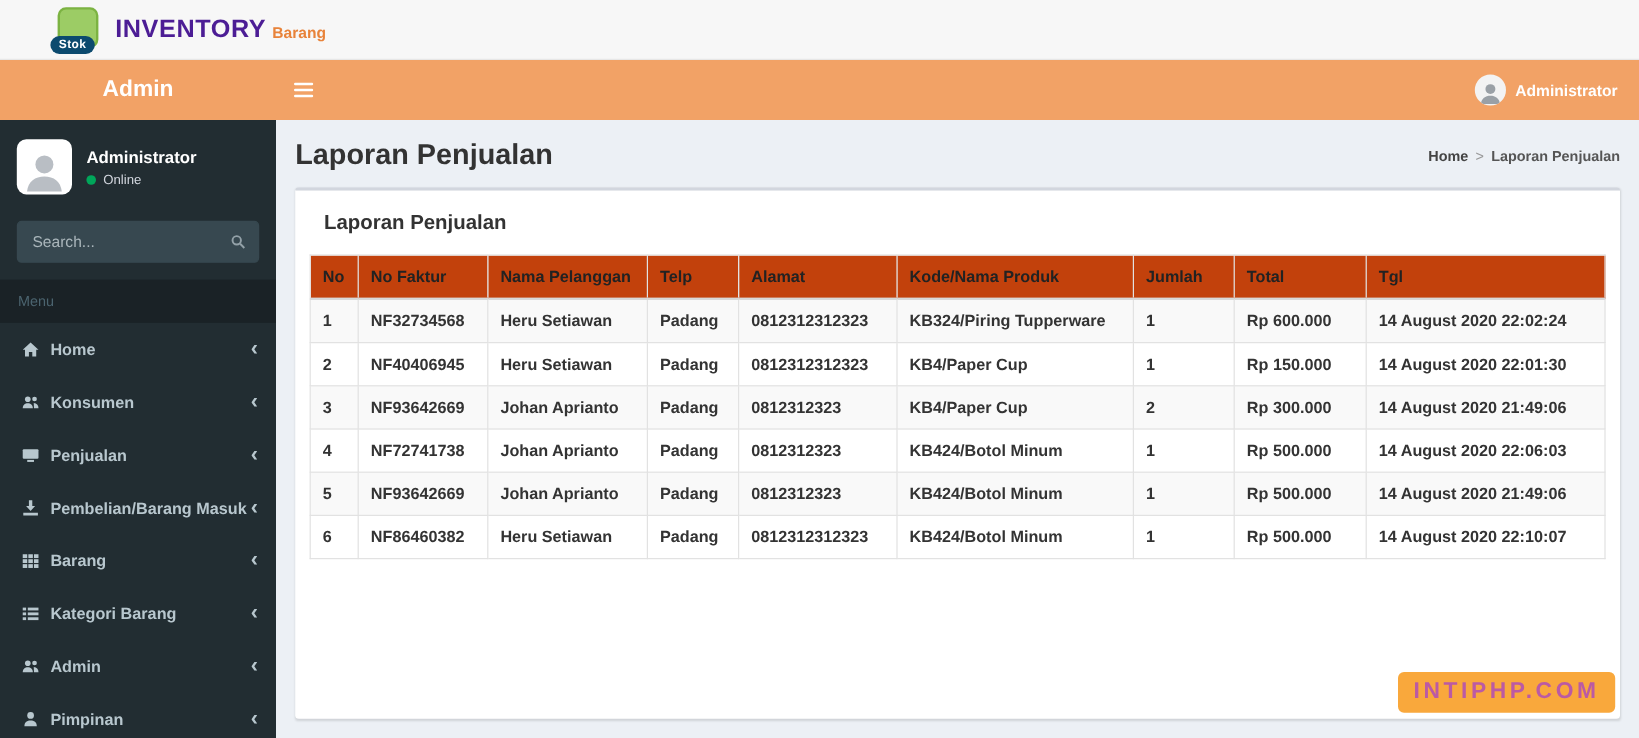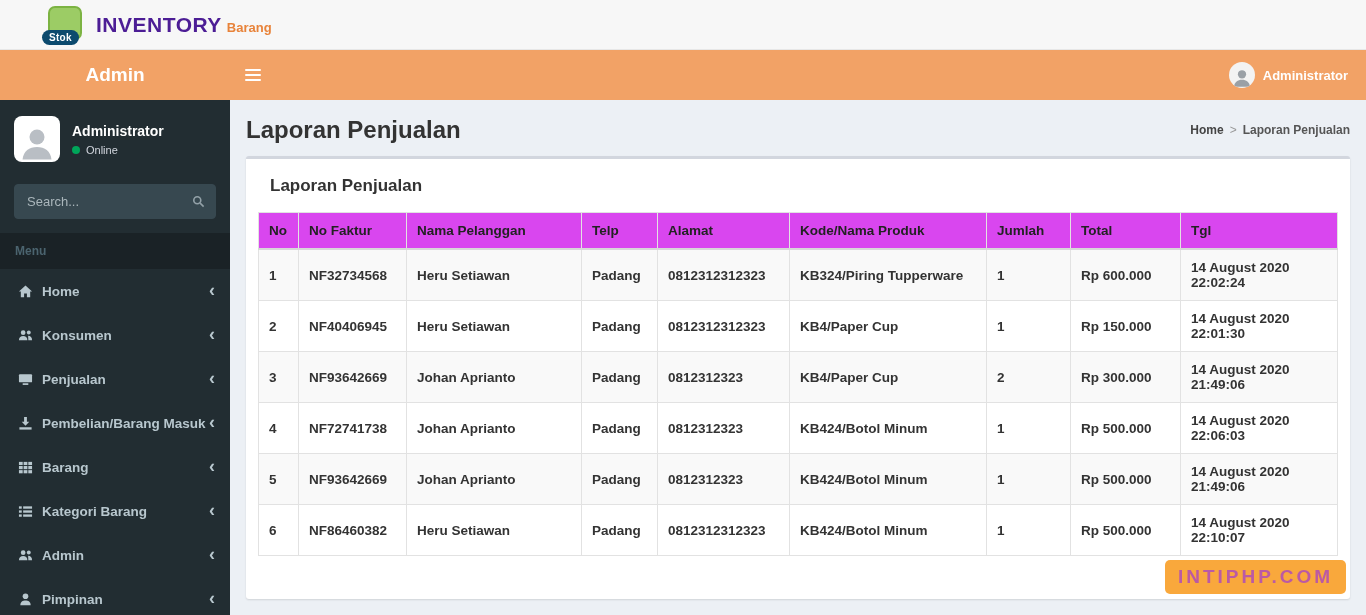--- a/index.html
+++ b/index.html
@@ -34,21 +34,21 @@
   .sidebar-avatar{width:46px;height:46px;background:#fff;border-radius:8px;overflow:hidden;display:flex;align-items:flex-end;justify-content:center;flex:none}
   .user-panel .name{color:#fff;font-size:14px;font-weight:700;margin-bottom:5px}
   .status{display:flex;align-items:center;gap:6px;font-size:11px;color:#d2d6de}
   .status-dot{width:8px;height:8px;border-radius:50%;background:#00a65a;display:inline-block}
 
   .sidebar-search{margin:6px 14px 14px;position:relative}
   .sidebar-search input{width:100%;height:35px;background:#374850;border:1px solid #374850;border-radius:4px;color:#e6e6e6;font-size:13px;padding:0 57px 0 12px;outline:none;font-family:"Liberation Sans",sans-serif}
   .sidebar-search input::placeholder{color:#aab6bb}
   .sidebar-search .search-btn{position:absolute;right:2px;top:2px;width:32px;height:31px;display:flex;align-items:center;justify-content:center;color:#93a1a8;cursor:pointer;background:transparent;border:none}
 
-  .menu-header{background:#1a2226;color:#4b646f;font-size:12px;padding:11px 15px;font-weight:700}
+  .menu-header{background:#1a2226;color:#4b646f;font-size:12px;padding:11px 15px;font-weight:400}
   .sidebar-menu{list-style:none}
   .sidebar-menu li{display:flex;align-items:center;height:44px;padding:0 15px;font-size:13.5px;font-weight:700;color:#b8c7ce;cursor:pointer;border-left:3px solid transparent}
   .menu-icon{width:24px;display:flex;align-items:center;flex:none}
   .chevron{margin-left:auto;font-size:18px;line-height:1;color:#b8c7ce;padding-bottom:2px}
 
   
   .content-header{display:flex;align-items:center;justify-content:space-between;padding:16px 16px 12px}
   .content-header h1{font-size:24px;font-weight:600;color:#333}
   .breadcrumb{font-size:12px;display:flex;align-items:center;gap:6px}
   .breadcrumb .crumb-home{color:#444;font-weight:700;cursor:pointer}
@@ -60,27 +60,27 @@
 
   .filter-row{display:flex;align-items:center;padding:6px 24px 14px;gap:32px}
   .input-group{display:flex;width:513px}
   .input-group input{flex:1;height:36px;border:1px solid #d2d6de;border-radius:0;padding:0 12px;font-size:14px;color:#555;outline:none;font-family:"Liberation Sans",sans-serif}
   .input-group input::placeholder{color:#999}
   .input-addon{width:40px;height:36px;background:#eee;border:1px solid #d2d6de;border-left:none;display:flex;align-items:center;justify-content:center;color:#555}
   .btn-cari{height:34px;padding:0 13px;background:#00c0ef;border:1px solid #00acd6;border-radius:3px;color:#fff;font-size:14px;font-weight:700;display:flex;align-items:center;gap:7px;cursor:pointer;font-family:"Liberation Sans",sans-serif}
 
   table.report{width:calc(100% - 24px);margin:6px 12px 0;border-collapse:collapse;font-size:13.5px}
   table.report th,table.report td{border:1px solid #e2e2e2;padding:10px 10px;text-align:left;vertical-align:middle}
-  table.report th{font-weight:700;color:#222;border-bottom:2px solid #d8d8d8;background:#d946ef}
+  table.report th{font-weight:700;color:#222;border-bottom:2px solid #d8d8d8;background:#c2410c}
   table.report td{font-weight:600;color:#333}
   table.report tbody tr:nth-child(odd){background:#f9f9f9}
   table.report .total-row td{font-weight:700;color:#222}
   table.report th:nth-child(1){width:40px}
   table.report th:nth-child(2){width:108px}
-  table.report th:nth-child(3){width:175px}
+  table.report th:nth-child(3){width:133px}
   table.report th:nth-child(4){width:76px}
   table.report th:nth-child(5){width:132px}
   table.report th:nth-child(6){width:197px}
   table.report th:nth-child(7){width:84px}
   table.report th:nth-child(8){width:110px}
 
   .watermark{position:absolute;right:4px;bottom:5px;background:#f9a83c;color:#bb5aa4;font-size:19px;font-weight:800;letter-spacing:3px;padding:6px 13px;border-radius:5px}
 </style>
 </head>
 <body>

